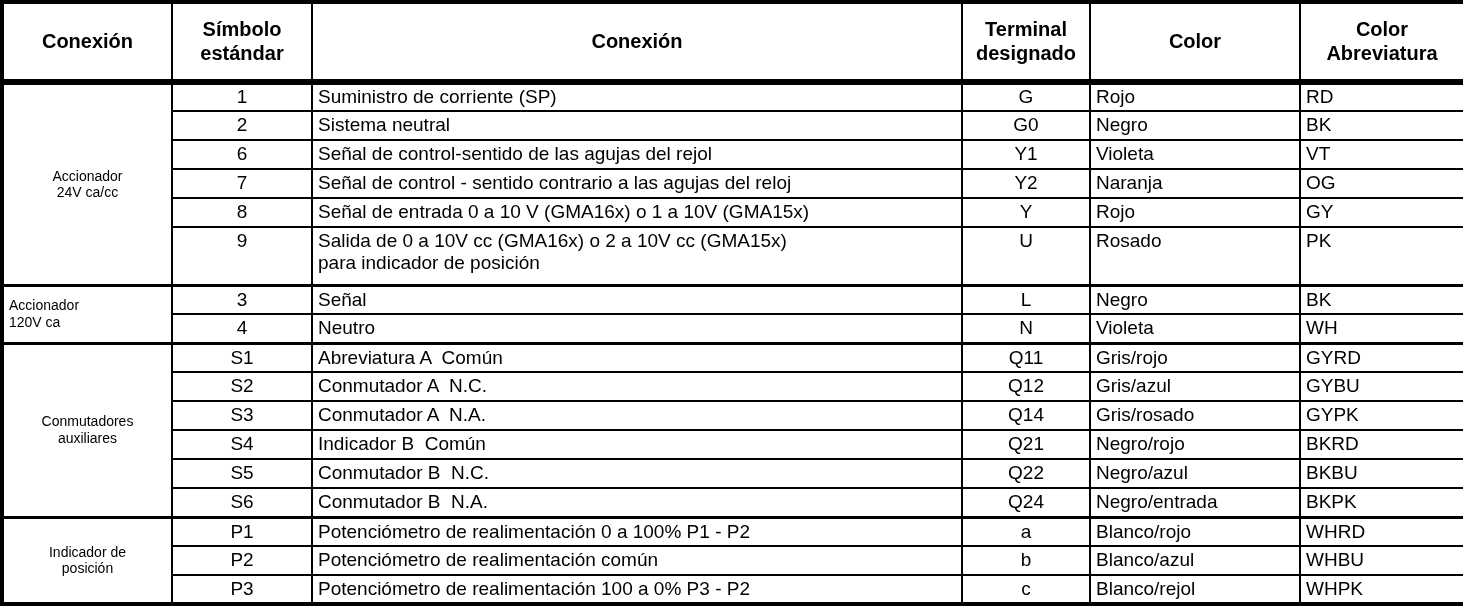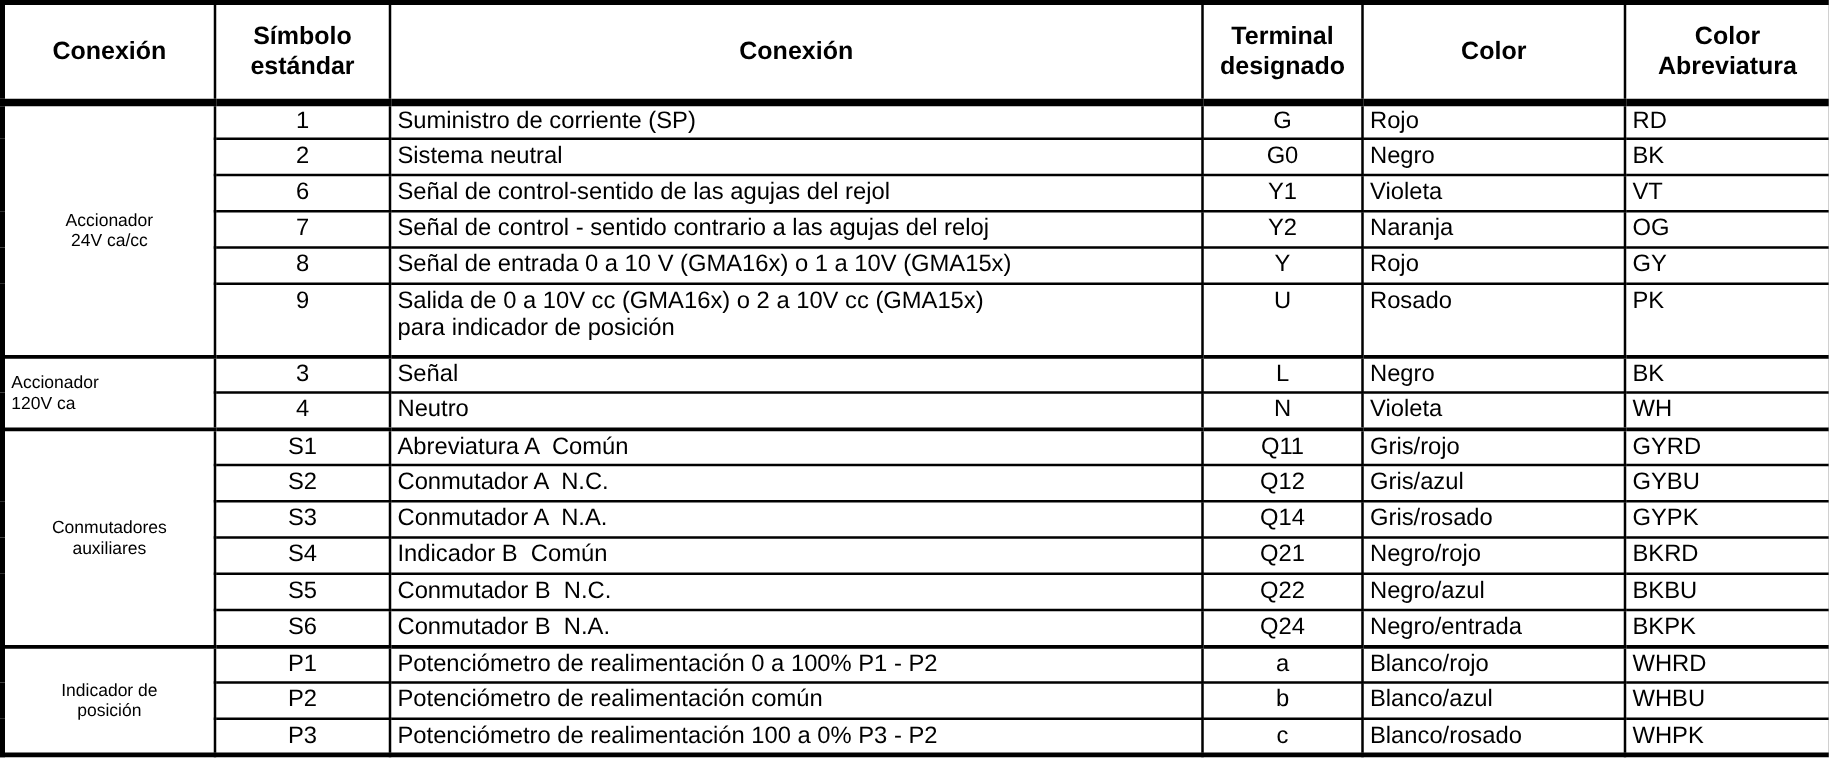--- a/index.html
+++ b/index.html
@@ -193,17 +193,17 @@
       <td class="center">P2</td>
       <td class="fn">Potenciómetro de realimentación común</td>
       <td class="center">b</td>
       <td class="color-cell">Blanco/azul</td>
       <td class="abbr-cell">WHBU</td>
     </tr>
     <tr>
       <td class="center">P3</td>
       <td class="fn">Potenciómetro de realimentación 100 a 0% P3 - P2</td>
       <td class="center">c</td>
-      <td class="color-cell">Blanco/rosado</td>
+      <td class="color-cell">Blanco/rejol</td>
       <td class="abbr-cell">WHPK</td>
     </tr>
   </tbody>
 </table>
 
 </body></html>

